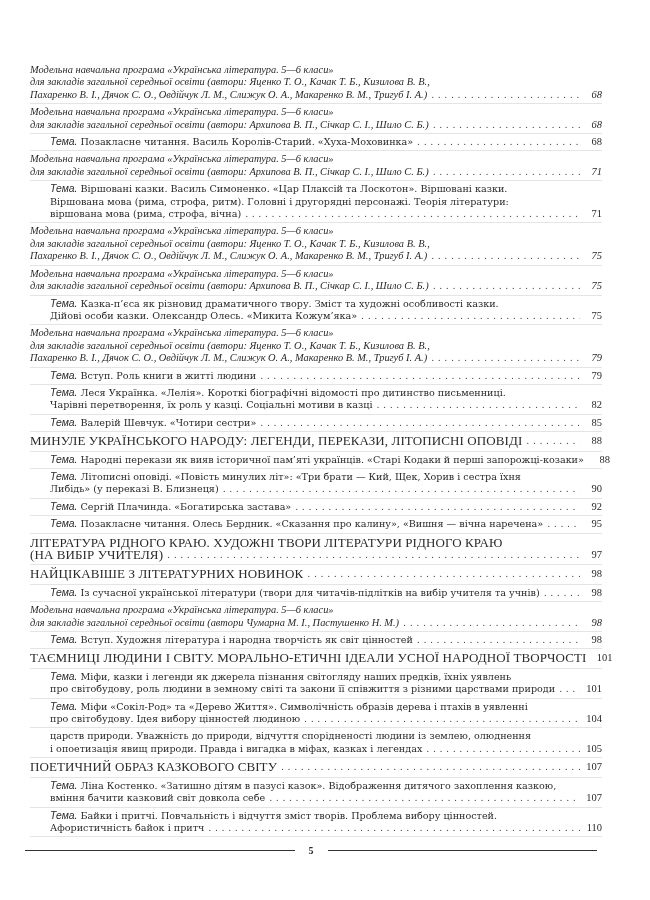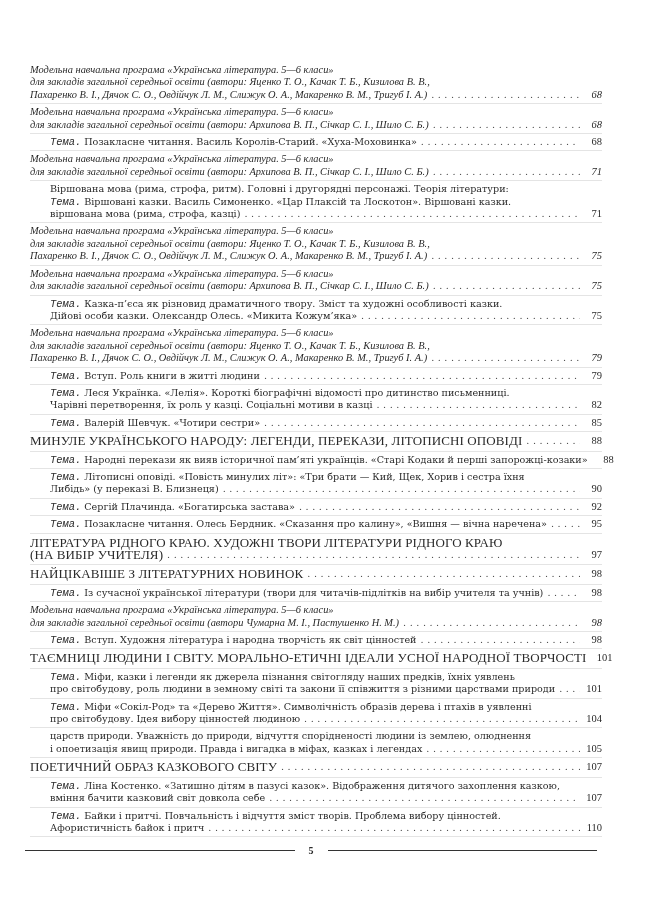--- a/index.html
+++ b/index.html
@@ -11,21 +11,21 @@
     .entry { padding:2px 0 2px 0; border-bottom:0.6px solid #e4e4e4; }
     .entry.sect { padding:3px 0 3px 0; }
     .line { display:flex; align-items:flex-end; white-space:nowrap; }
     .line .t { flex:0 0 auto; }
     .line .dots { flex:1 1 auto; overflow:hidden; margin:0 4px; letter-spacing:2.4px; color:#444; }
     .line .dots::before { content:". . . . . . . . . . . . . . . . . . . . . . . . . . . . . . . . . . . . . . . . . . . . . . . . . . . . . . . . . . . . . . . . . . . . . . . . . . . . . . . . . . . . . . . . . . . . . . . . ."; letter-spacing:0; word-spacing:0.5px; }
     .line .pg { flex:0 0 auto; width:18px; text-align:right; font-family:"Liberation Serif", serif; font-size:10.5px; }
     .prog { font-style:italic; }
     .prog .t, .prog .plain { font-family:"Liberation Serif", serif; font-style:italic; font-size:10.4px; }
     .topic { padding-left:20px; }
-    .topic .lbl { font-style:italic; font-family:Liberation Mono, monospace; font-size:10.4px; }
+    .topic .lbl { font-style:italic; font-family:Liberation Sans, sans-serif; font-size:10.4px; }
     .sect .line .t, .sect .plain { font-family:"Liberation Serif", serif; font-size:13px; letter-spacing:0.1px; }
     .plain { display:block; }
     .footer { position:absolute; left:25px; top:845px; width:572px; display:flex; align-items:center; }
     .footer .rule { flex:1; height:1.4px; background:#333; }
     .footer .num { margin:0 14px; font-family:"Liberation Serif", serif; font-weight:bold; font-size:10px; }
   </style>
 </head>
 <body>
 
 <div class="toc" id="toc">
@@ -55,24 +55,24 @@
     </div>
     <div class="entry prog">
       <div class="plain"><span class="t"><span>Модельна навчальна програма «Українська література. 5—6 класи»</span></span></div>
       <div class="line">
         <span class="t"><span>для закладів загальної середньої освіти (автори: Архипова В. П., Січкар С. І., Шило С. Б.)</span></span>
         <span class="dots"></span>
         <span class="pg">71</span>
       </div>
     </div>
     <div class="entry topic">
+      <div class="plain"><span class="t"><span class="lbl">Тема.</span><span> Віршовані казки. Василь Симоненко. «Цар Плаксій та Лоскотон». Віршовані казки.</span></span></div>
       <div class="plain"><span class="t"><span>Віршована мова (рима, строфа, ритм). Головні і другорядні персонажі. Теорія літератури:</span></span></div>
-      <div class="plain"><span class="t"><span class="lbl">Тема.</span><span> Віршовані казки. Василь Симоненко. «Цар Плаксій та Лоскотон». Віршовані казки.</span></span></div>
-      <div class="line">
-        <span class="t"><span>віршована мова (рима, строфа, казці)</span></span>
+      <div class="line">
+        <span class="t"><span>віршована мова (рима, строфа, вічна)</span></span>
         <span class="dots"></span>
         <span class="pg">71</span>
       </div>
     </div>
     <div class="entry prog">
       <div class="plain"><span class="t"><span>Модельна навчальна програма «Українська література. 5—6 класи»</span></span></div>
       <div class="plain"><span class="t"><span>для закладів загальної середньої освіти (автори: Яценко Т. О., Качак Т. Б., Кизилова В. В.,</span></span></div>
       <div class="line">
         <span class="t"><span>Пахаренко В. І., Дячок С. О., Овдійчук Л. М., Слижук О. А., Макаренко В. М., Тригуб І. А.)</span></span>
         <span class="dots"></span>

